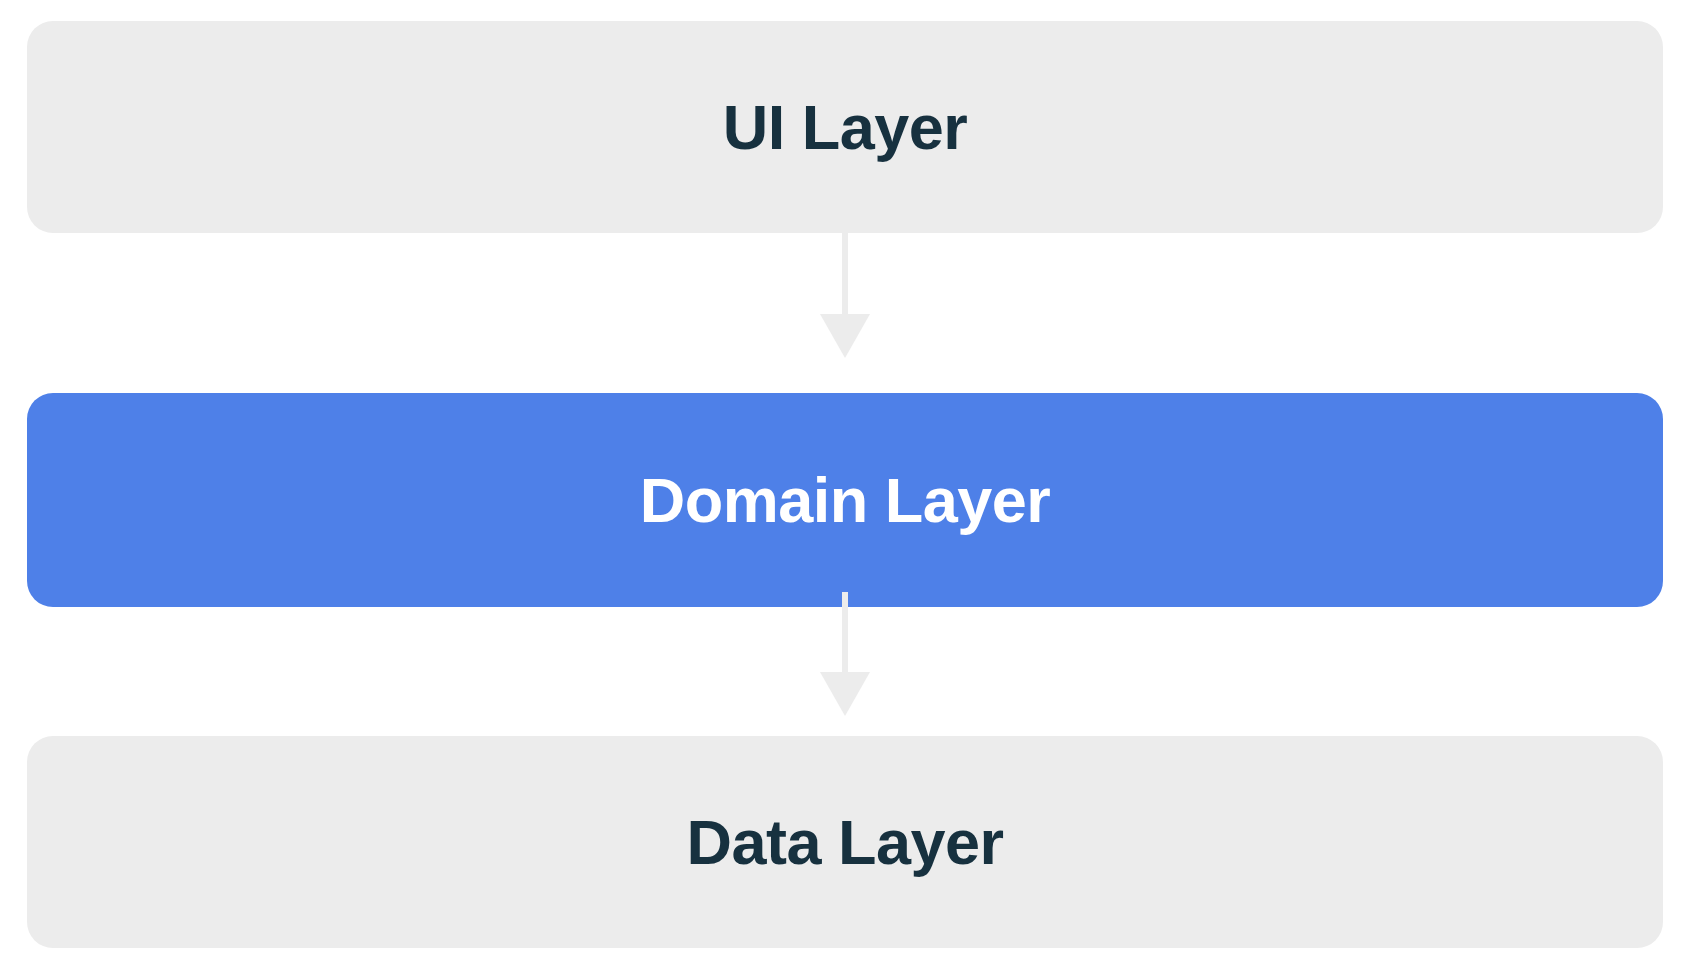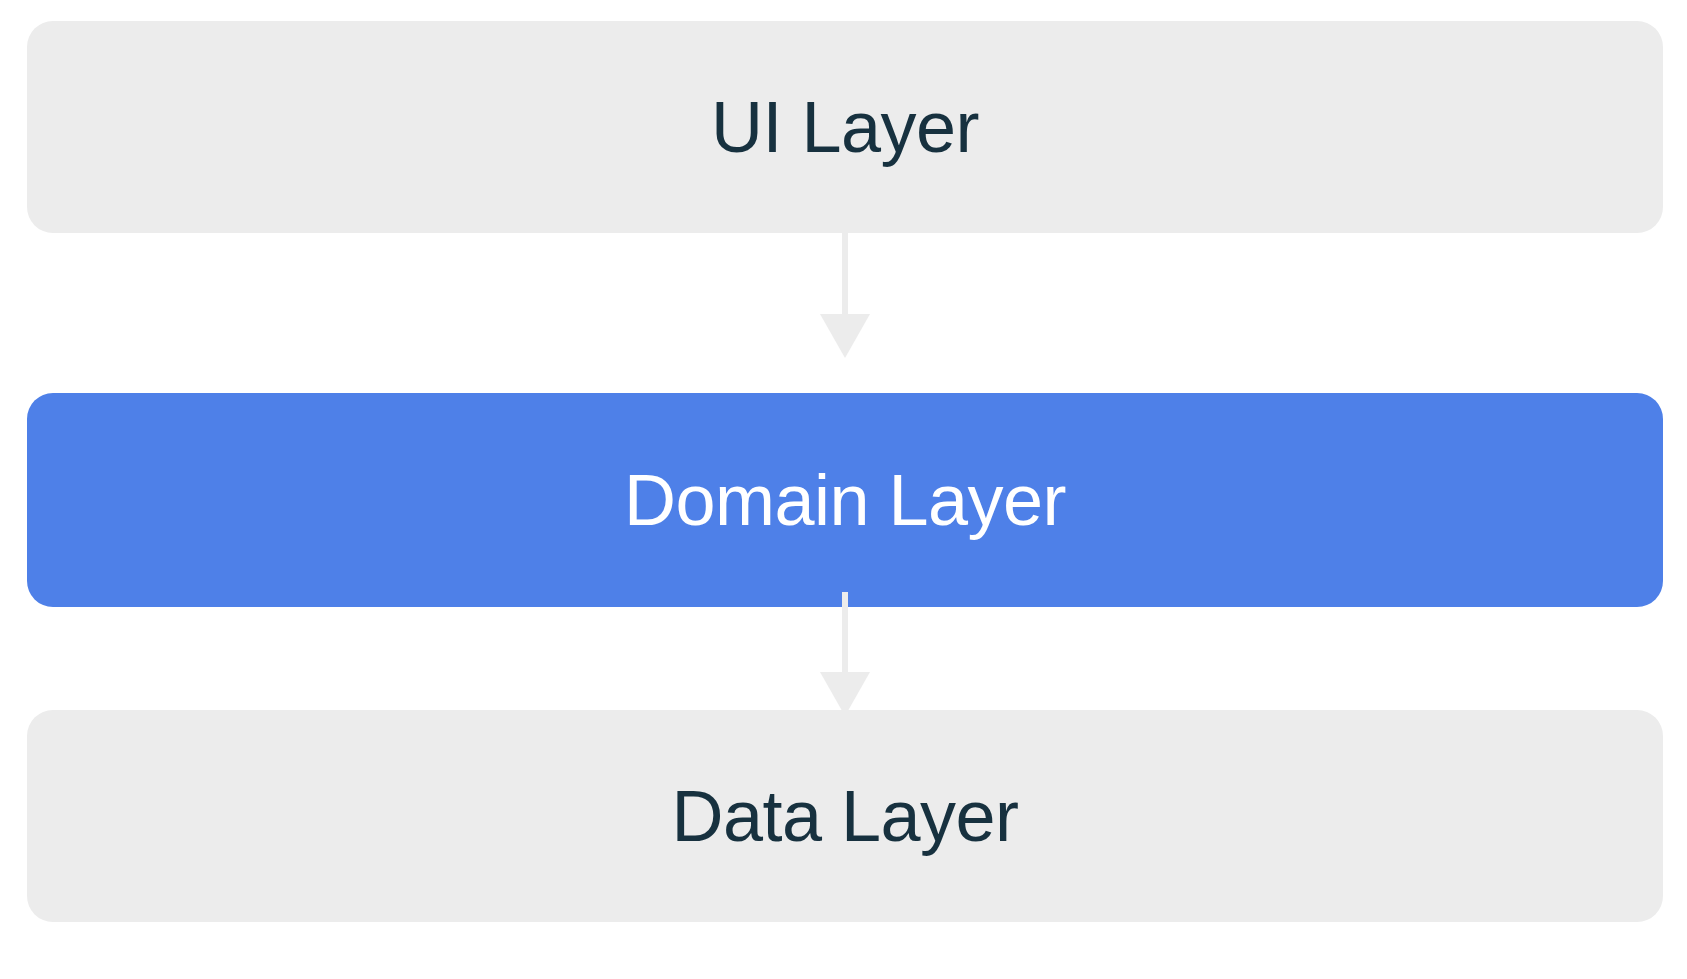--- a/index.html
+++ b/index.html
@@ -30,43 +30,43 @@
     border-radius: 26px;
     display: flex;
     align-items: center;
     justify-content: center;
     text-align: center;
     user-select: none;
   }
 
   .layer-node .layer-label {
     font-family: "Liberation Sans", sans-serif;
-    font-size: 72px;
-    font-weight: 400;
+    font-size: 63px;
+    font-weight: 700;
     line-height: 1;
     letter-spacing: -0.5px;
     white-space: nowrap;
   }
 
   #node-ui-layer {
     top: 21px;
     height: 212px;
     background: #ececec;
   }
   #node-ui-layer .layer-label { color: #17313f; }
 
   #node-domain-layer {
     top: 393px;
     height: 214px;
     background: #4e80e8;
   }
   #node-domain-layer .layer-label { color: #ffffff; }
 
   #node-data-layer {
-    top: 710px;
+    top: 736px;
     height: 212px;
     background: #ececec;
   }
   #node-data-layer .layer-label { color: #17313f; }
 
   
   .connector-arrow {
     position: absolute;
     left: 818px;
     width: 54px;

